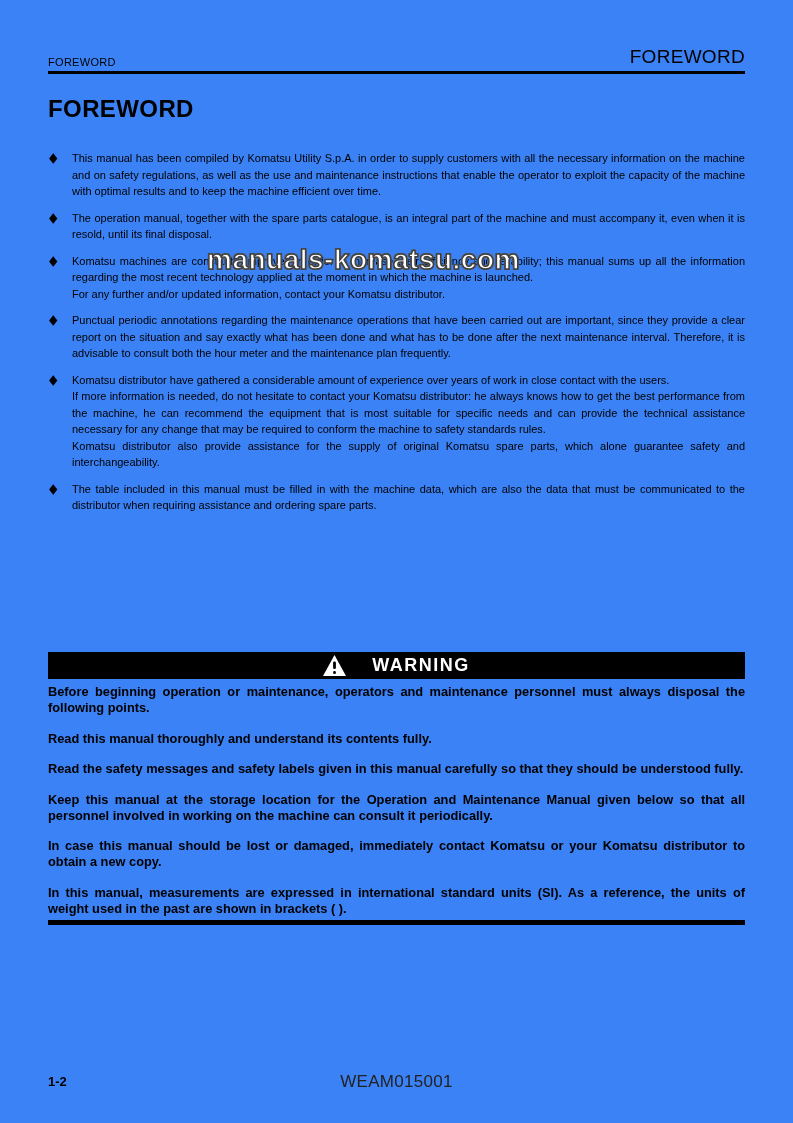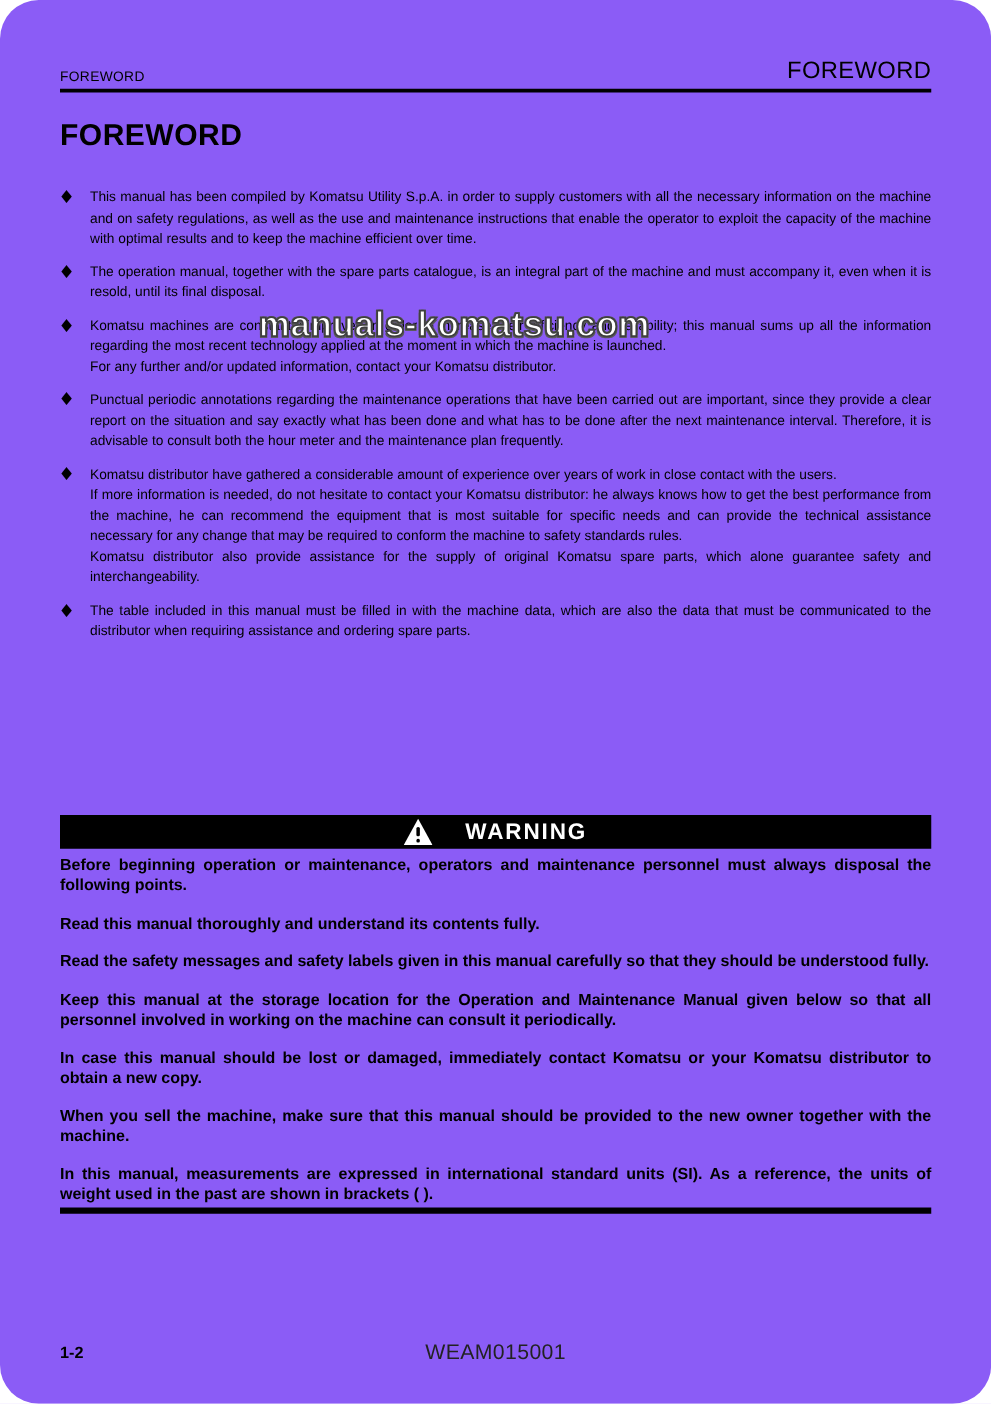--- a/index.html
+++ b/index.html
@@ -6,22 +6,21 @@
   html, body { background: #ffffff; }
   body {
     width: 793px; height: 1123px;
     font-family: "Liberation Sans", sans-serif;
     color: #000;
     position: relative;
     overflow: hidden;
   }
   .page {
     position: absolute; inset: 0;
-    background: #8b5cf6;
-    border-radius: 31px;
+    background: #3b82f6;
   }
   
   .running-header {
     position: absolute;
     left: 48px; width: 697px; top: 46px;
     display: flex; justify-content: space-between; align-items: flex-end;
     border-bottom: 3px solid #000;
     padding-bottom: 3px;
   }
   .running-header .hdr-left  { font-size: 11px; letter-spacing: 0.3px; }
@@ -174,21 +173,20 @@
         <rect x="10.1" y="16" width="2.8" height="3" rx="1.3" fill="#000000"></rect>
       </svg>
       <span class="warning-label">WARNING</span>
     </div>
     <div class="warning-body">
       <p>Before beginning operation or maintenance, operators and maintenance personnel must always disposal the following points.</p>
       <p>Read this manual thoroughly and understand its contents fully.</p>
       <p>Read the safety messages and safety labels given in this manual carefully so that they should be understood fully.</p>
       <p>Keep this manual at the storage location for the Operation and Maintenance Manual given below so that all personnel involved in working on the machine can consult it periodically.</p>
       <p>In case this manual should be lost or damaged, immediately contact Komatsu or your Komatsu distributor to obtain a new copy.</p>
-      <p>When you sell the machine, make sure that this manual should be provided to the new owner together with the machine.</p>
       <p>In this manual, measurements are expressed in international standard units (SI). As a reference, the units of weight used in the past are shown in brackets ( ).</p>
     </div>
     <div class="bottom-rule"></div>
   </div>
 
   <div class="page-footer">
     <span class="page-number">1-2</span>
     <span class="document-code">WEAM015001</span>
   </div>
 

